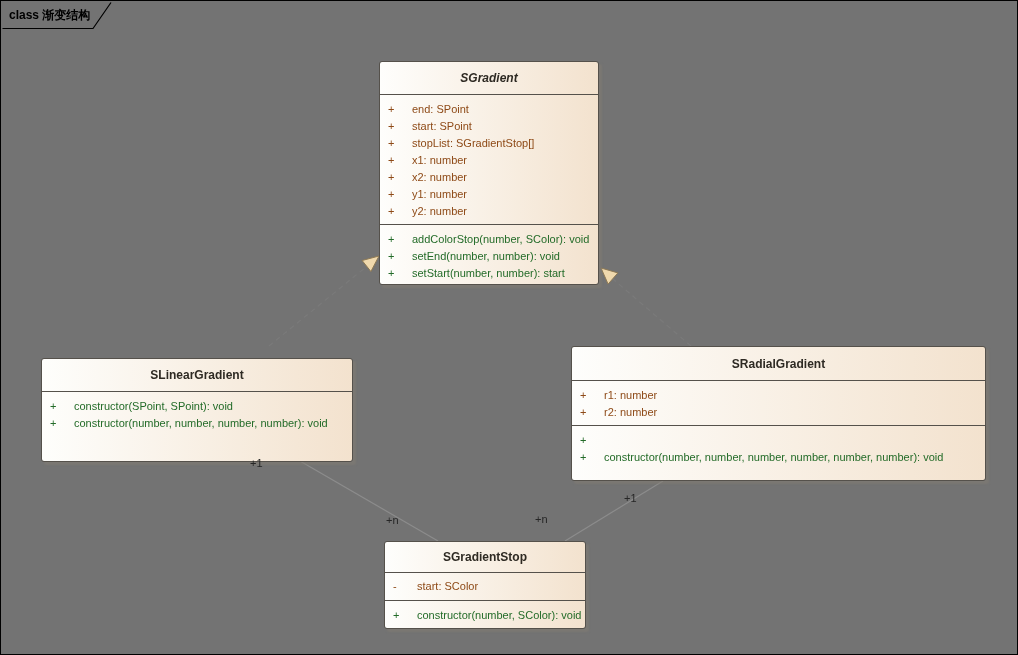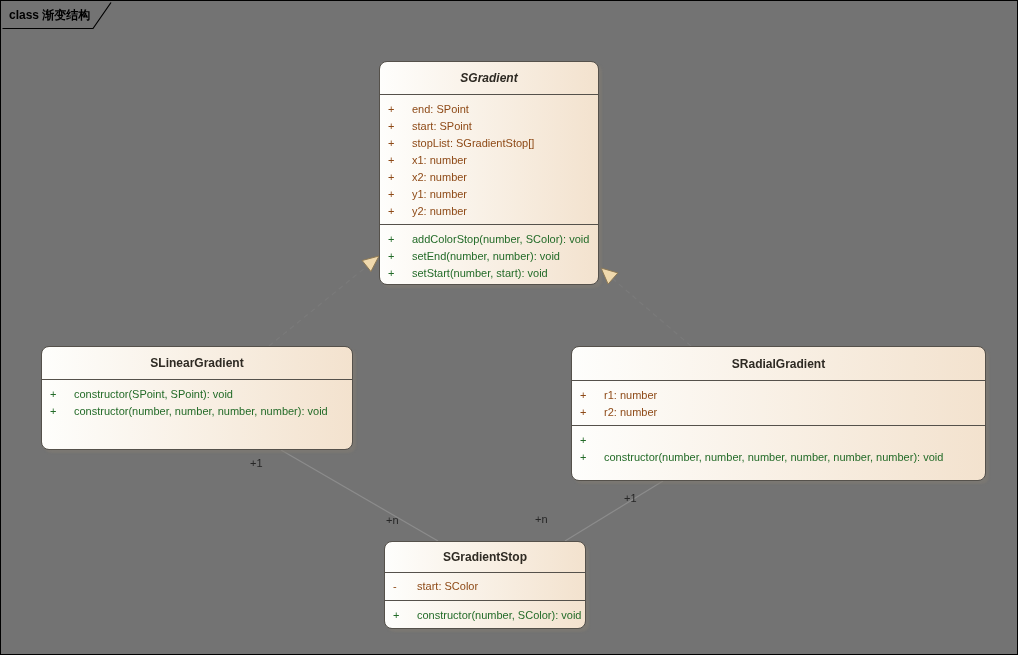--- a/index.html
+++ b/index.html
@@ -17,40 +17,40 @@
     --label-color:#262626;
     --shadow-color:rgba(130,124,115,.55);
   }
   html,body{margin:0;padding:0;background:#ffffff;}
   body{font-family:"Liberation Sans","DejaVu Sans",sans-serif;}
   #canvas{position:relative;width:1016px;height:653px;border:1px solid var(--canvas-border);background:#737373;overflow:hidden;}
   #wires{position:absolute;left:0;top:0;width:1018px;height:655px;pointer-events:none;}
 
   .frame-label{position:absolute;left:8px;top:6px;font-size:12px;font-weight:bold;color:#000;white-space:nowrap;}
 
-  .uml-class{position:absolute;border:1px solid var(--box-border);border-radius:8px;
+  .uml-class{position:absolute;border:1px solid var(--box-border);border-radius:3px;
     background:linear-gradient(90deg,var(--box-fill-left),var(--box-fill-right));
     box-shadow:3px 3px 2px var(--shadow-color);box-sizing:border-box;overflow:hidden;}
   .uml-head{display:flex;align-items:center;justify-content:center;font-size:12px;font-weight:bold;color:var(--title-color);box-sizing:border-box;}
   .uml-head.abstract{font-style:italic;}
   .compartment{border-top:1px solid var(--box-border);box-sizing:border-box;overflow:hidden;}
   .row{display:flex;line-height:17px;font-size:11px;white-space:nowrap;}
   .row .vis{width:24px;padding-left:8px;flex:0 0 auto;}
   .attr-row{color:var(--attr-color);}
   .meth-row{color:var(--method-color);}
 
   .mult{position:absolute;font-size:11px;color:var(--label-color);white-space:nowrap;}
 
   
   #box-sgradient{left:378px;top:60px;width:220px;height:224px;}
   #box-sgradient .uml-head{height:32px;}
   #box-sgradient .attrs{height:130px;padding-top:6px;}
   #box-sgradient .meths{height:62px;padding-top:6px;}
 
-  #box-slinear{left:40px;top:345px;width:312px;height:104px;}
+  #box-slinear{left:40px;top:357px;width:312px;height:104px;}
   #box-slinear .uml-head{height:32px;}
   #box-slinear .meths{height:72px;padding-top:6px;}
 
   #box-sradial{left:570px;top:345px;width:415px;height:135px;}
   #box-sradial .uml-head{height:33px;}
   #box-sradial .attrs{height:45px;padding-top:6px;}
   #box-sradial .meths{height:57px;padding-top:6px;}
 
   #box-sstop{left:383px;top:540px;width:202px;height:88px;}
   #box-sstop .uml-head{height:30px;}
@@ -120,21 +120,21 @@
       <div class="row meth-row">
           <span class="vis">+</span>
           <span class="txt">addColorStop(number, SColor): void</span>
         </div>
       <div class="row meth-row">
           <span class="vis">+</span>
           <span class="txt">setEnd(number, number): void</span>
         </div>
       <div class="row meth-row">
           <span class="vis">+</span>
-          <span class="txt">setStart(number, start): void</span>
+          <span class="txt">setStart(number, number): start</span>
         </div>
     </div>
   </div>
 
   <div class="uml-class" id="box-slinear">
     <div class="uml-head">SLinearGradient</div>
     <div class="compartment meths">
       <div class="row meth-row">
           <span class="vis">+</span>
           <span class="txt">constructor(SPoint, SPoint): void</span>

